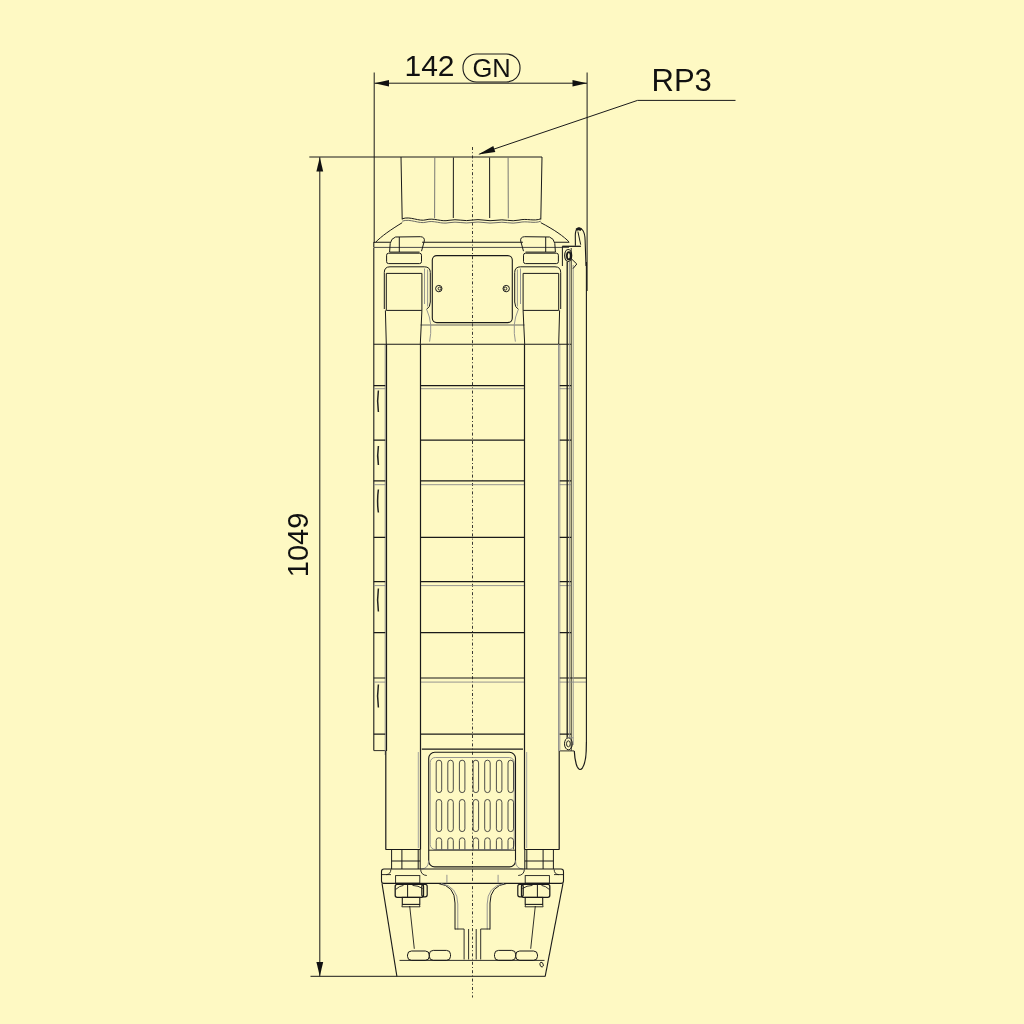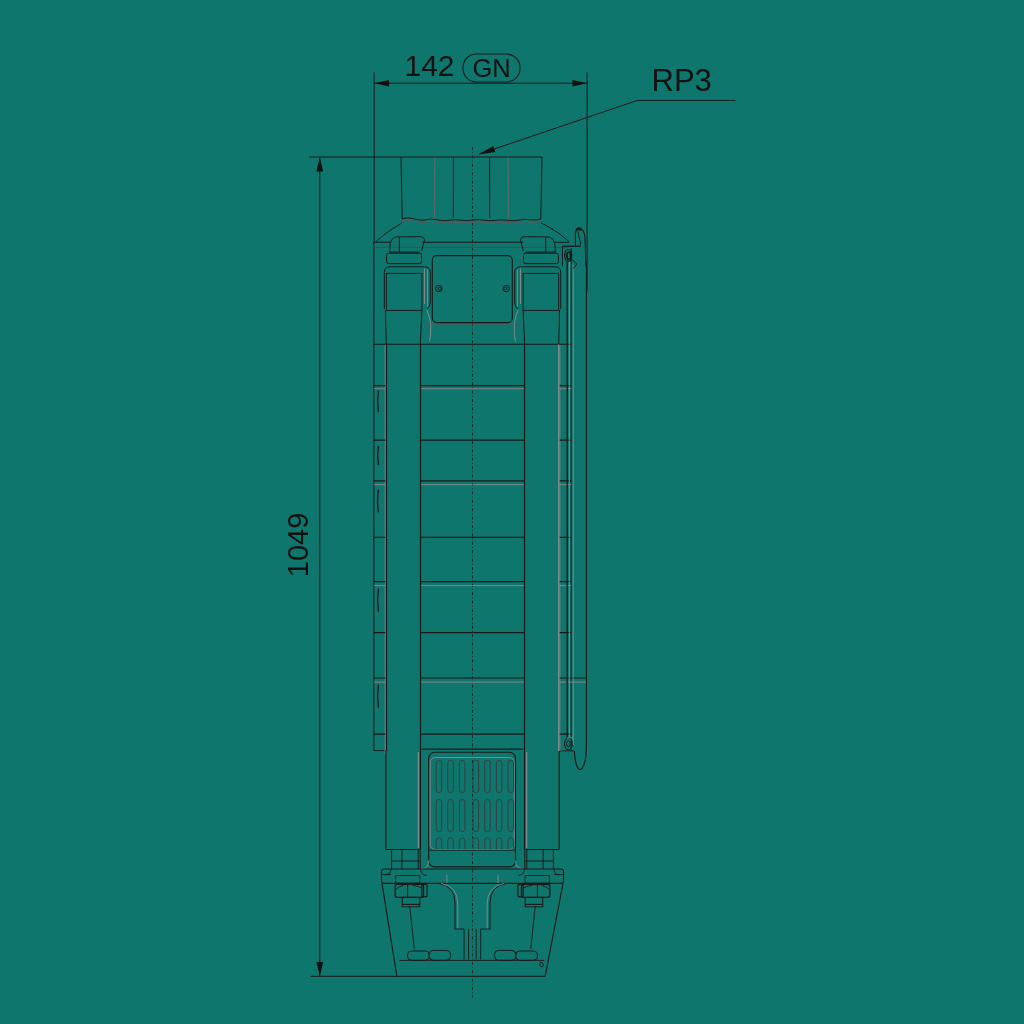--- a/index.html
+++ b/index.html
@@ -1,16 +1,16 @@
 <!DOCTYPE html>
 <html><head>
 <meta charset="utf-8">
 <style>
   html,body{margin:0;padding:0;background:#ffffff;}
-  .wrap{width:1024px;height:1024px;position:relative;background:#0f766e;}
+  .wrap{width:1024px;height:1024px;position:relative;background:#fef9c3;}
   text{font-family:"Liberation Sans",sans-serif;fill:#111;}
 </style>
 </head>
 <body>
 <div class="wrap">
 <svg width="1024" height="1024" viewBox="0 0 1024 1024" fill="none" stroke-linecap="butt">
 <defs>
 </defs>
 
 <text x="404.5" y="75.8" font-size="30">142</text>

